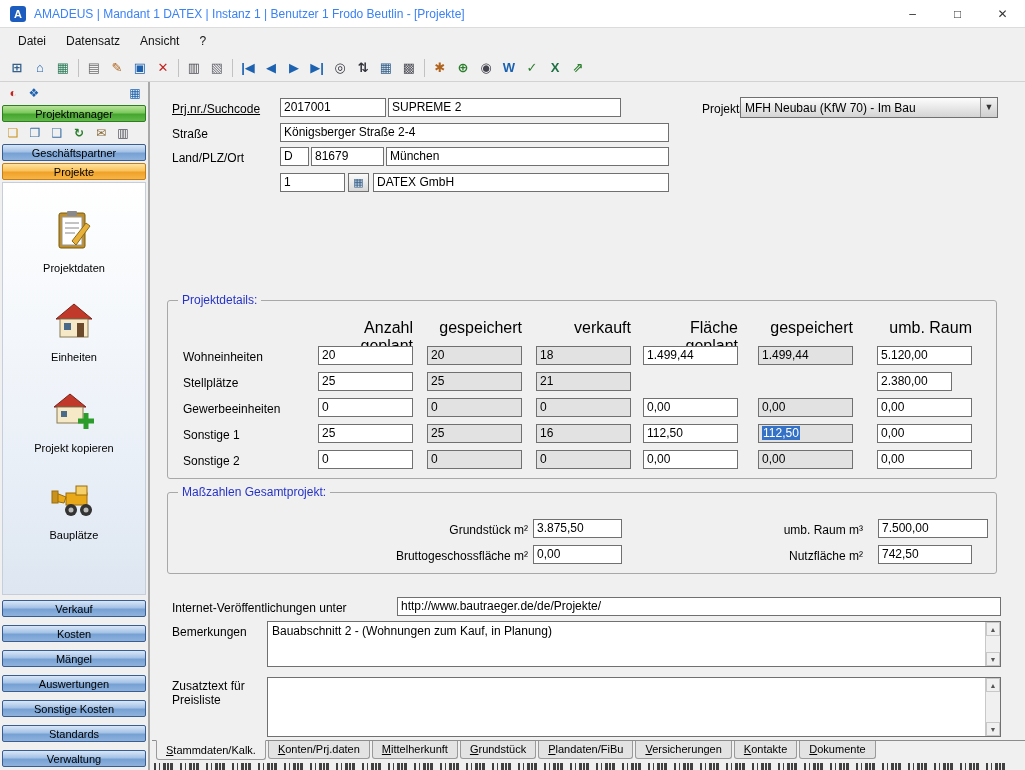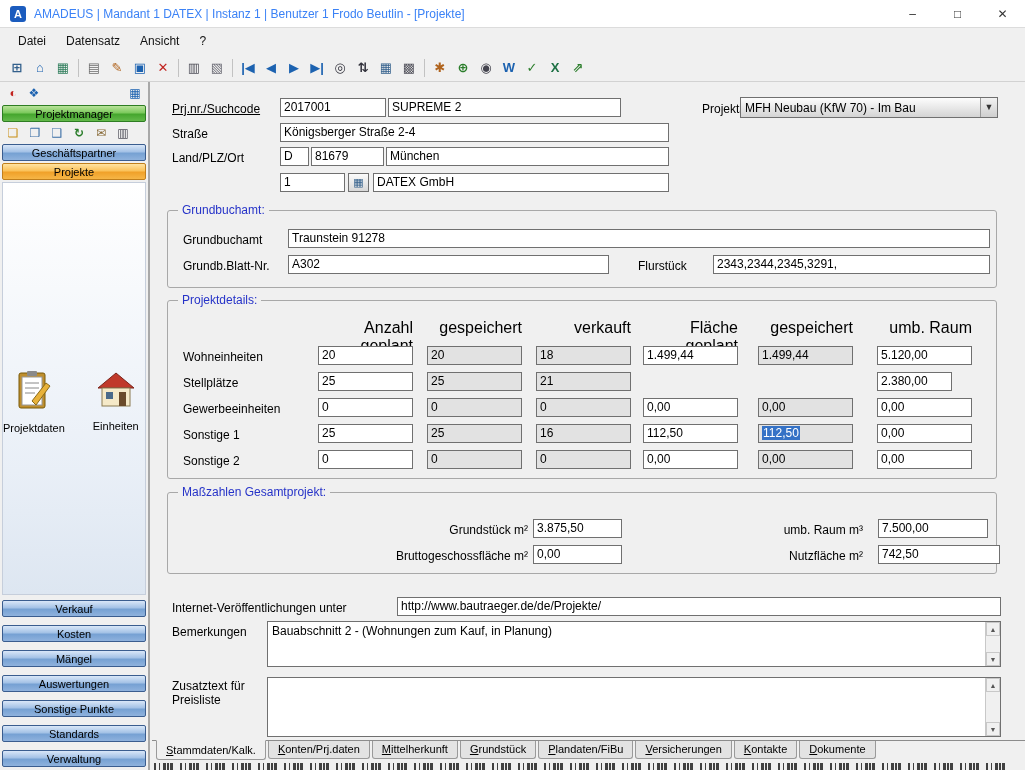--- a/index.html
+++ b/index.html
@@ -24,21 +24,21 @@
   .sidebar { position:absolute; left:0; top:82px; width:150px; bottom:0; background:#f0f0f0; border-right:2px solid #a8a8a8; display:flex; flex-direction:column; }
   .side-top-icons { display:flex; align-items:center; height:22px; padding:2px 4px; gap:3px; }
   .side-tool-icons { display:flex; align-items:center; height:20px; padding:1px 4px; gap:4px; }
   .mini-icon { width:18px; height:18px; font-size:12px; font-weight:bold; line-height:18px; text-align:center; }
   .push-right { margin-left:auto; }
   .side-btn { height:17px; line-height:16px; text-align:center; font-size:11px; color:#000; border-radius:2px; margin:1px 2px; border:1px solid #3a5d8f;
               background:linear-gradient(180deg,#d9e7f8 0%,#a4c2e6 45%,#76a1d3 55%,#8fb2dd 100%); }
   .side-btn.green { border-color:#2e7d23; background:linear-gradient(180deg,#b9e39a 0%,#7cc95d 45%,#45a62e 55%,#63b94a 100%); }
   .side-btn.orange { border-color:#c07f1c; background:linear-gradient(180deg,#ffe3a1 0%,#fac25b 45%,#f0a129 55%,#f6b647 100%); }
   .side-nav { flex:1; margin:1px 2px; background:linear-gradient(180deg,#ffffff 0%,#e9eff7 70%,#dde6f1 100%); border:1px solid #c6cedb;
-              display:flex; align-items:center; padding-top:26px; gap:28px; }
+              display:flex; flex-direction:column; align-items:center; padding-top:26px; gap:28px; }
   .nav-item { display:flex; flex-direction:column; align-items:center; gap:7px; }
   .nav-label { font-size:11px; color:#000; }
   .side-bottom { display:flex; flex-direction:column; gap:6px; padding:3px 0 2px 0; }
 
   
   .main { position:absolute; left:152px; top:82px; right:0; bottom:0; background:#f0f0f0; }
   .lbl { position:absolute; font-size:12px; color:#000; line-height:18px; white-space:nowrap; }
   .lbl.link { text-decoration:underline; }
   .lbl.right { text-align:right; }
   .fld { position:absolute; height:19px; background:#fff; border:1px solid #707070; font-size:12px; line-height:17px; padding:0 3px; white-space:nowrap; overflow:hidden; color:#000; }
@@ -194,21 +194,21 @@
         </span>
         <span class="nav-label">Bauplätze</span>
       </div>
     </div>
 
     <div class="side-bottom">
         <div class="side-btn blue">Verkauf</div>
         <div class="side-btn blue">Kosten</div>
         <div class="side-btn blue">Mängel</div>
         <div class="side-btn blue">Auswertungen</div>
-        <div class="side-btn blue">Sonstige Punkte</div>
+        <div class="side-btn blue">Sonstige Kosten</div>
         <div class="side-btn blue">Standards</div>
         <div class="side-btn blue">Verwaltung</div>
       </div>
   </div>
 
   <div class="main">
 
     <div class="lbl link" style="left:20px;top:18px">Prj.nr./Suchcode</div>
     <div class="fld num" style="left:128px;top:16px;width:106px">2017001</div>
     <div class="fld" style="left:236px;top:16px;width:233px">SUPREME 2</div>
@@ -223,29 +223,20 @@
 
     <div class="lbl" style="left:20px;top:67px">Land/PLZ/Ort</div>
     <div class="fld" style="left:128px;top:65px;width:29px">D</div>
     <div class="fld" style="left:159px;top:65px;width:73px">81679</div>
     <div class="fld" style="left:234px;top:65px;width:283px">München</div>
 
     <div class="fld num" style="left:128px;top:91px;width:65px">1</div>
     <div class="mini-btn" style="left:196px;top:91px">▦</div>
     <div class="fld" style="left:221px;top:91px;width:296px">DATEX GmbH</div>
 
-    <div class="group" style="left:15px;top:128px;width:830px;height:78px">
-      <div class="legend">Grundbuchamt:</div>
-      <div class="lbl" style="left:15px;top:20px">Grundbuchamt</div>
-      <div class="fld" style="left:120px;top:18px;width:702px">Traunstein 91278</div>
-      <div class="lbl" style="left:15px;top:46px">Grundb.Blatt-Nr.</div>
-      <div class="fld" style="left:120px;top:44px;width:321px">A302</div>
-      <div class="lbl" style="left:470px;top:46px">Flurstück</div>
-      <div class="fld" style="left:545px;top:44px;width:277px">2343,2344,2345,3291,</div>
-    </div>
 
     <div class="group" style="left:15px;top:218px;width:830px;height:179px">
       <div class="legend">Projektdetails:</div>
       <div class="hdr" style="left:150px">Anzahl geplant</div>
       <div class="hdr" style="left:259px">gespeichert</div>
       <div class="hdr" style="left:368px">verkauft</div>
       <div class="hdr" style="left:475px">Fläche geplant</div>
       <div class="hdr" style="left:590px">gespeichert</div>
       <div class="hdr" style="left:709px">umb. Raum</div>
 
@@ -290,21 +281,21 @@
 
     <div class="group" style="left:15px;top:410px;width:830px;height:82px">
       <div class="legend">Maßzahlen Gesamtprojekt:</div>
       <div class="lbl right" style="left:150px;top:28px;width:210px">Grundstück m²</div>
       <div class="fld num" style="left:365px;top:26px;width:89px">3.875,50</div>
       <div class="lbl right" style="left:150px;top:54px;width:210px">Bruttogeschossfläche m²</div>
       <div class="fld num" style="left:365px;top:52px;width:89px">0,00</div>
       <div class="lbl right" style="left:490px;top:28px;width:205px">umb. Raum m³</div>
       <div class="fld num" style="left:710px;top:26px;width:110px">7.500,00</div>
       <div class="lbl right" style="left:490px;top:54px;width:205px">Nutzfläche m²</div>
-      <div class="fld num" style="left:710px;top:52px;width:122px">742,50</div>
+      <div class="fld num" style="left:710px;top:52px;width:94px">742,50</div>
     </div>
 
     <div class="lbl" style="left:20px;top:517px">Internet-Veröffentlichungen unter</div>
     <div class="fld" style="left:245px;top:515px;width:604px">http://www.bautraeger.de/de/Projekte/</div>
 
     <div class="lbl" style="left:20px;top:541px">Bemerkungen</div>
     <div class="tarea" style="left:115px;top:539px;width:734px;height:46px">
       <div class="tarea-text">Bauabschnitt 2 -  (Wohnungen zum Kauf, in Planung)</div>
       <div class="vscroll">
         <div class="sarrow up">▲</div>

